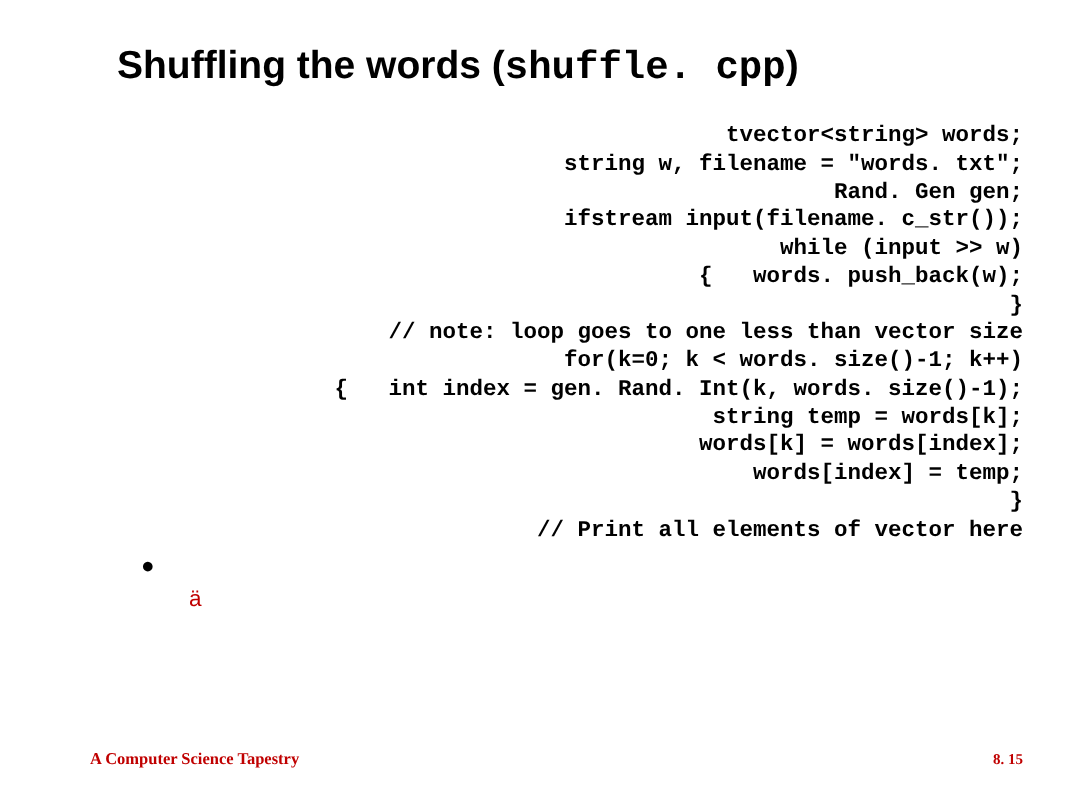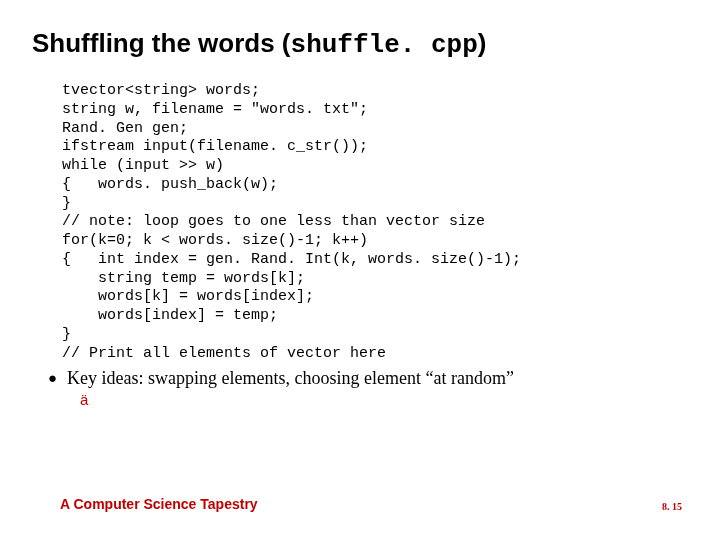--- a/index.html
+++ b/index.html
@@ -6,45 +6,46 @@
     margin: 0;
     padding: 0;
     width: 720px;
     height: 540px;
     background: #fff;
     font-family: Arial, Helvetica, sans-serif;
     position: relative;
     overflow: hidden;
   }
   .slide {
-    padding: 28px 38px 0 32px;
+    padding: 28px 38px 0 78px;
     box-sizing: border-box;
     width: 100%;
     height: 100%;
     position: relative;
   }
   .title {
     font-size: 26px;
     font-weight: bold;
     color: #000;
     margin-bottom: 22px;
   }
   .title .mono {
     font-family: "Courier New", Courier, monospace;
     font-weight: bold;
   }
   .code {
     font-family: "Courier New", Courier, monospace;
     font-size: 15px;
-    font-weight: normal;
+    font-weight: bold;
     line-height: 1.25;
     white-space: pre;
     color: #000;
     margin-left: 30px;
     margin-bottom: 4px;
+    text-align: right;
   }
   .bullet-line {
     margin-left: 16px;
     display: flex;
     align-items: flex-start;
     margin-top: 2px;
   }
   .bullet-dot {
     font-size: 15px;
     line-height: 22px;
@@ -66,23 +67,23 @@
     font-family: Arial, sans-serif;
     font-size: 15px;
     color: #c00000;
     margin-right: 8px;
     line-height: 22px;
   }
   .footer-left {
     position: absolute;
     left: 60px;
     bottom: 28px;
-    font-family: Liberation Sans, sans-serif;
+    font-family: Liberation Serif, serif;
     font-weight: bold;
-    font-size: 14px;
+    font-size: 11px;
     color: #c00000;
   }
   .footer-right {
     position: absolute;
     right: 38px;
     bottom: 28px;
     font-family: "Times New Roman", Times, serif;
     font-weight: bold;
     font-size: 10px;
     color: #c00000;
@@ -108,21 +109,20 @@
 for(k=0; k &lt; words. size()-1; k++)
 {   int index = gen. Rand. Int(k, words. size()-1);
     string temp = words[k];
     words[k] = words[index];
     words[index] = temp;
 }
 // Print all elements of vector here</div>
 
   <div class="bullet-line">
     <span class="bullet-dot">●</span>
-    <span class="bullet-text">Key ideas: swapping elements, choosing element “at random”</span>
   </div>
 
   <div class="sub-line">
     <span class="arrow">ä</span>
   </div>
 
   <div class="footer-left">A Computer Science Tapestry</div>
   <div class="footer-right">8. 15</div>
 </div>
 

